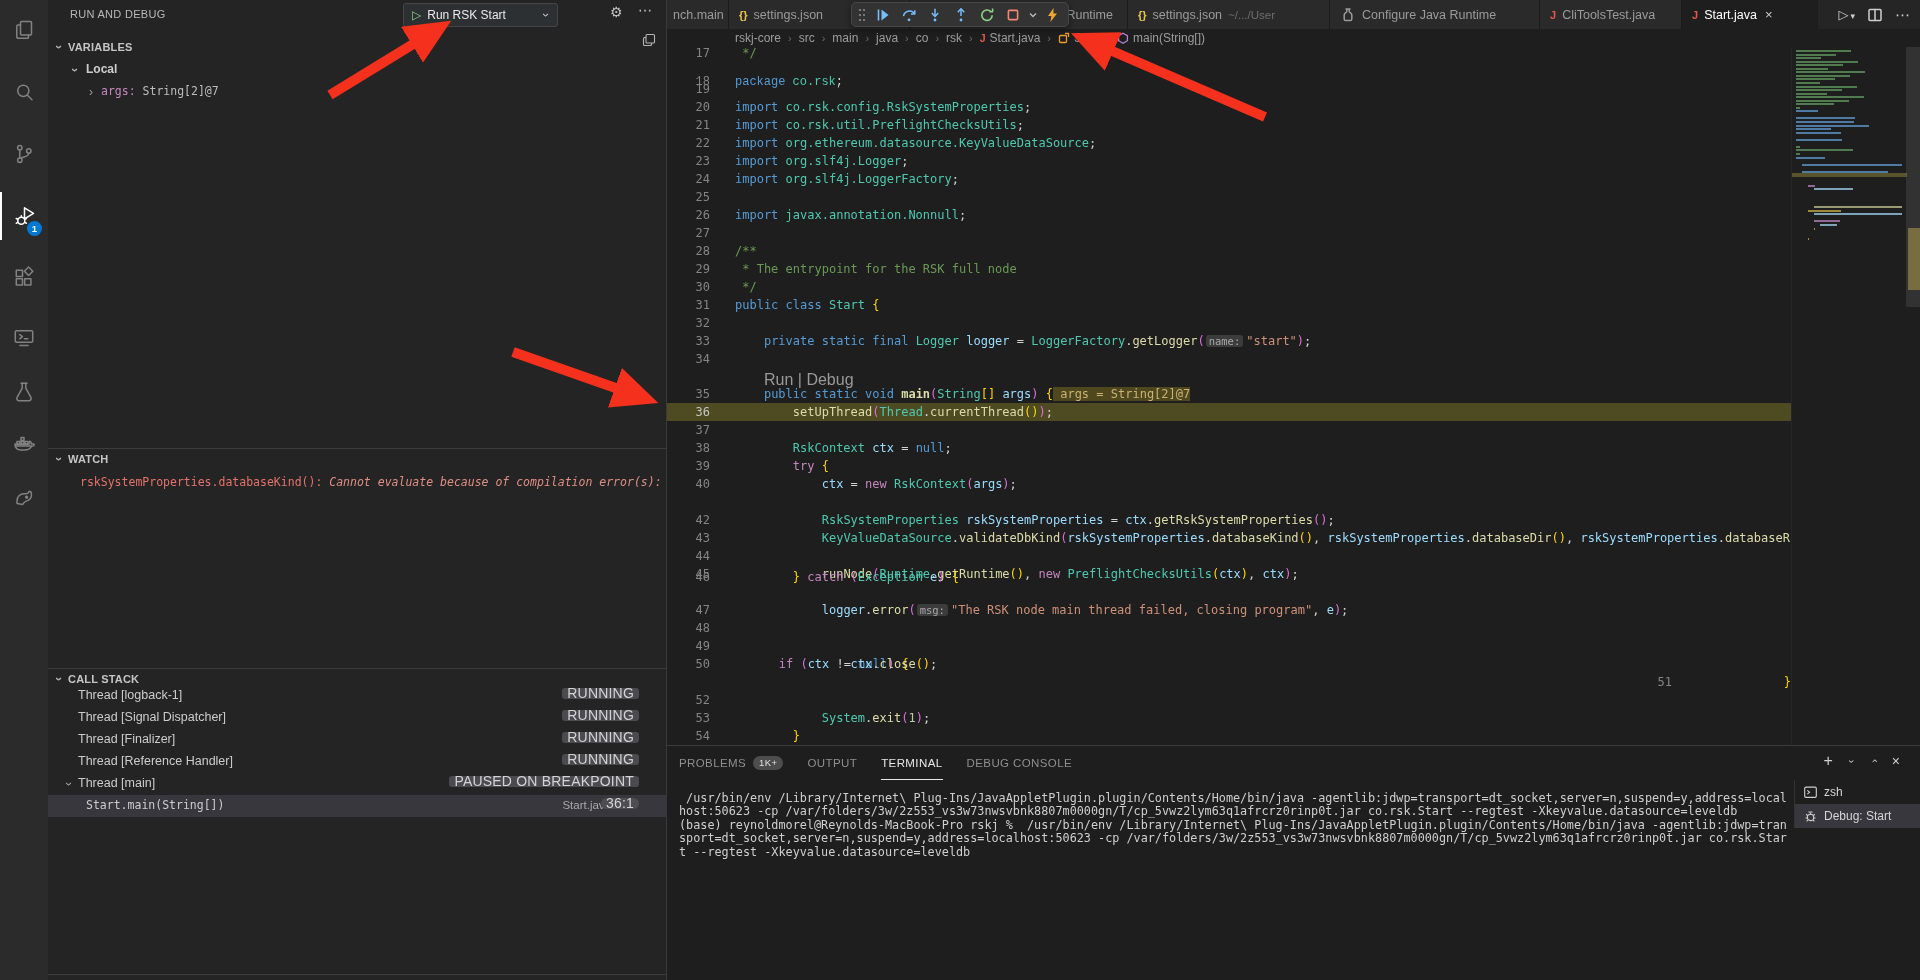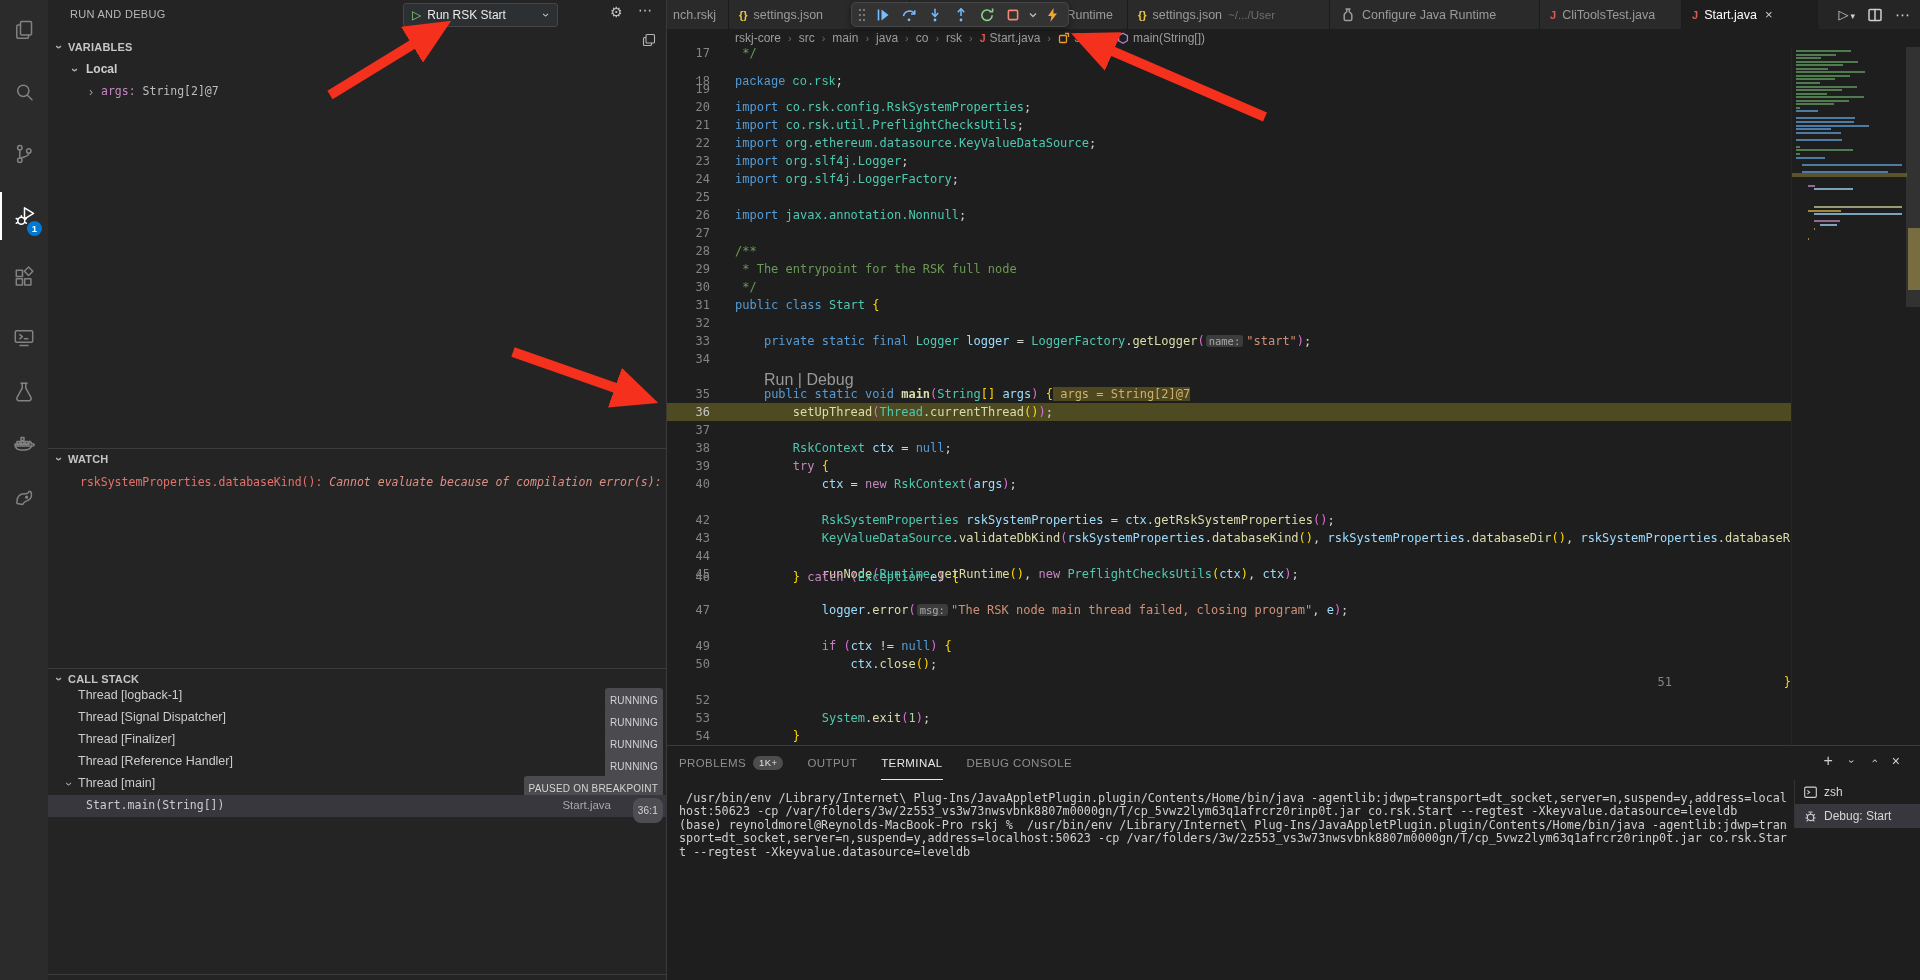--- a/index.html
+++ b/index.html
@@ -14,22 +14,22 @@
              background:#0078d4;color:#fff;font-size:9.5px;line-height:15px;text-align:center;font-weight:700;}
   
   #sidebar{left:48px;top:0;width:619px;height:980px;background:#242424;border-right:1px solid #3a3a3a;box-sizing:border-box;}
   .sb-title{position:absolute;left:22px;top:8px;font-size:11px;color:#b8b8b8;letter-spacing:.3px;}
   .sec-head{position:absolute;left:0;width:619px;height:22px;font-size:11px;font-weight:700;color:#c5c5c5;}
   .sec-head .chev{position:absolute;left:6px;top:3px;}
   .sec-head .txt{position:absolute;left:20px;top:4px;letter-spacing:.2px;}
   .chev{display:inline-block;color:#b0b0b0;font-size:12px;transform:rotate(90deg);width:10px;text-align:center;}
   .chev.r{transform:rotate(0deg);}
   .sb-row{position:absolute;left:0;width:619px;height:22px;font-size:12.5px;color:#cccccc;}
-  .badge{position:absolute;right:4px;top:3px;background:#4a4a4f;color:#d4d4d4;font-size:10px;
-         border-radius:3px;padding:7px 5px;line-height:11px;letter-spacing:.2px;}
+  .badge{position:absolute;right:28px;top:3px;background:#4a4a4f;color:#d4d4d4;font-size:14px;
+         border-radius:3px;padding:0 5px;line-height:11px;letter-spacing:.2px;}
   .pillbadge{background:#4d4d52;border-radius:8px;}
   .sep{position:absolute;left:0;width:619px;border-top:1px solid #3c3c3c;}
   
   #runcfg{position:absolute;left:403px;top:3px;width:153px;height:22px;background:#2d3032;border:1px solid #454545;
           border-radius:3px;display:flex;align-items:center;cursor:pointer;}
   #runcfg .play{color:#89d185;font-size:12px;margin:0 6px 0 8px;}
   #runcfg .lbl{color:#e9e9e9;font-size:12px;flex:1;}
   #runcfg .chev{transform:rotate(90deg);margin-right:6px;color:#cccccc;}
   .hdr-ico{position:absolute;top:3px;color:#c3c3c3;font-size:14px;cursor:pointer;}
   
@@ -258,21 +258,21 @@
       </div>
     </div>
   <div id="runcfg">
     <span class="play">▷</span>
     <span class="lbl">Run RSK Start</span>
     <span class="chev">›</span>
   </div>
 
   <div id="tabstrip" class="abs">
       <div class="tab" style="left: 0px; width: 62px;">
-        <span style="margin-left: 6px;">nch.rskj</span>
+        <span style="margin-left: 6px;">nch.main</span>
       </div>
       <div class="tab" style="left: 62px; width: 181px;">
         <span class="ticon" style="color: rgb(232, 198, 74);">{}</span>
         <span>settings.json</span>
       </div>
       <div class="tab" style="left: 243px; width: 218px; justify-content: flex-end;">
         <span style="margin-right: 14px;">Configure Java Runtime</span>
       </div>
       <div class="tab" style="left: 461px; width: 202px;">
         <span class="ticon" style="color: rgb(232, 198, 74);">{}</span>
@@ -448,21 +448,22 @@
       <div class="code-line" style="top: 374px;"><span class="ln">37</span><span class="lt"></span></div>
       <div class="code-line" style="top: 392px;"><span class="ln">38</span><span class="lt"><span class="s-pun">        </span><span class="s-type">RskContext </span><span class="s-var">ctx </span><span class="s-pun">= </span><span class="s-kw">null</span><span class="s-pun">;</span></span></div>
       <div class="code-line" style="top: 410px;"><span class="ln">39</span><span class="lt"><span class="s-pun">        </span><span class="s-ctl">try </span><span class="s-brY">{</span></span></div>
       <div class="code-line" style="top: 428px;"><span class="ln">40</span><span class="lt"><span class="s-pun">            </span><span class="s-var">ctx </span><span class="s-pun">= </span><span class="s-ctl">new </span><span class="s-type">RskContext</span><span class="s-brP">(</span><span class="s-var">args</span><span class="s-brP">)</span><span class="s-pun">;</span></span></div>
       <div class="code-line" style="top: 464px;"><span class="ln">42</span><span class="lt"><span class="s-pun">            </span><span class="s-type">RskSystemProperties </span><span class="s-var">rskSystemProperties </span><span class="s-pun">= </span><span class="s-var">ctx</span><span class="s-pun">.</span><span class="s-fn">getRskSystemProperties</span><span class="s-brP">()</span><span class="s-pun">;</span></span></div>
       <div class="code-line" style="top: 482px;"><span class="ln">43</span><span class="lt"><span class="s-pun">            </span><span class="s-type">KeyValueDataSource</span><span class="s-pun">.</span><span class="s-fn">validateDbKind</span><span class="s-brP">(</span><span class="s-var">rskSystemProperties</span><span class="s-pun">.</span><span class="s-fn">databaseKind</span><span class="s-brY">()</span><span class="s-pun">, </span><span class="s-var">rskSystemProperties</span><span class="s-pun">.</span><span class="s-fn">databaseDir</span><span class="s-brY">()</span><span class="s-pun">, </span><span class="s-var">rskSystemProperties</span><span class="s-pun">.</span><span class="s-fn">databaseR</span></span></div>
       <div class="code-line" style="top: 500px;"><span class="ln">44</span><span class="lt"></span></div>
       <div class="code-line" style="top: 518px;"><span class="ln">45</span><span class="lt"><span class="s-pun">            </span><span class="s-fn">runNode</span><span class="s-brP">(</span><span class="s-type">Runtime</span><span class="s-pun">.</span><span class="s-fn">getRuntime</span><span class="s-brY">()</span><span class="s-pun">, </span><span class="s-ctl">new </span><span class="s-type">PreflightChecksUtils</span><span class="s-brY">(</span><span class="s-var">ctx</span><span class="s-brY">)</span><span class="s-pun">, </span><span class="s-var">ctx</span><span class="s-brP">)</span><span class="s-pun">;</span></span></div>
       <div class="code-line" style="top: 521px;"><span class="ln">46</span><span class="lt"><span class="s-pun">        </span><span class="s-brY">} </span><span class="s-ctl">catch </span><span class="s-brP">(</span><span class="s-type">Exception </span><span class="s-var">e</span><span class="s-brP">) </span><span class="s-brY">{</span></span></div>
       <div class="code-line" style="top: 554px;"><span class="ln">47</span><span class="lt"><span class="s-pun">            </span><span class="s-var">logger</span><span class="s-pun">.</span><span class="s-fn">error</span><span class="s-brP">(</span><span class="s-inlay">msg:</span><span class="s-str">"The RSK node main thread failed, closing program"</span><span class="s-pun">, </span><span class="s-var">e</span><span class="s-brP">)</span><span class="s-pun">;</span></span></div>
-      <div class="code-line" style="top: 590px;"><span class="ln">49</span><span class="lt"><span class="s-pun">            </span><span class="s-ctl">if </span><span class="s-brP">(</span><span class="s-var">ctx </span><span class="s-pun">!= </span><span class="s-kw">null</span><span class="s-brP">) </span><span class="s-brY">{</span></span></div>
+      <div class="code-line" style="top: 572px;"><span class="ln">48</span><span class="lt"></span></div>
+      <div class="code-line" style="top: 590px; flex-direction: column;"><span class="ln">49</span><span class="lt"><span class="s-pun">            </span><span class="s-ctl">if </span><span class="s-brP">(</span><span class="s-var">ctx </span><span class="s-pun">!= </span><span class="s-kw">null</span><span class="s-brP">) </span><span class="s-brY">{</span></span></div>
       <div class="code-line" style="top: 608px;"><span class="ln">50</span><span class="lt"><span class="s-pun">                </span><span class="s-var">ctx</span><span class="s-pun">.</span><span class="s-fn">close</span><span class="s-brY">()</span><span class="s-pun">;</span></span></div>
       <div class="code-line" style="top: 626px; justify-content: flex-end;"><span class="ln">51</span><span class="lt"><span class="s-pun">            </span><span class="s-brY">}</span></span></div>
       <div class="code-line" style="top: 644px;"><span class="ln">52</span><span class="lt"></span></div>
       <div class="code-line" style="top: 662px;"><span class="ln">53</span><span class="lt"><span class="s-pun">            </span><span class="s-type">System</span><span class="s-pun">.</span><span class="s-fn">exit</span><span class="s-brP">(</span><span class="s-num">1</span><span class="s-brP">)</span><span class="s-pun">;</span></span></div>
       <div class="code-line" style="top: 680px;"><span class="ln">54</span><span class="lt"><span class="s-pun">        </span><span class="s-brY">}</span></span></div>
     </div>
 
   <div id="minimap" class="abs">
       <div style="position: absolute; left: 4px; top: 3px; height: 2px; background: rgb(79, 123, 79); width: 55px;"></div>
       <div style="position: absolute; left: 4px; top: 6.55px; height: 2px; background: rgb(79, 123, 79); width: 40px;"></div>

